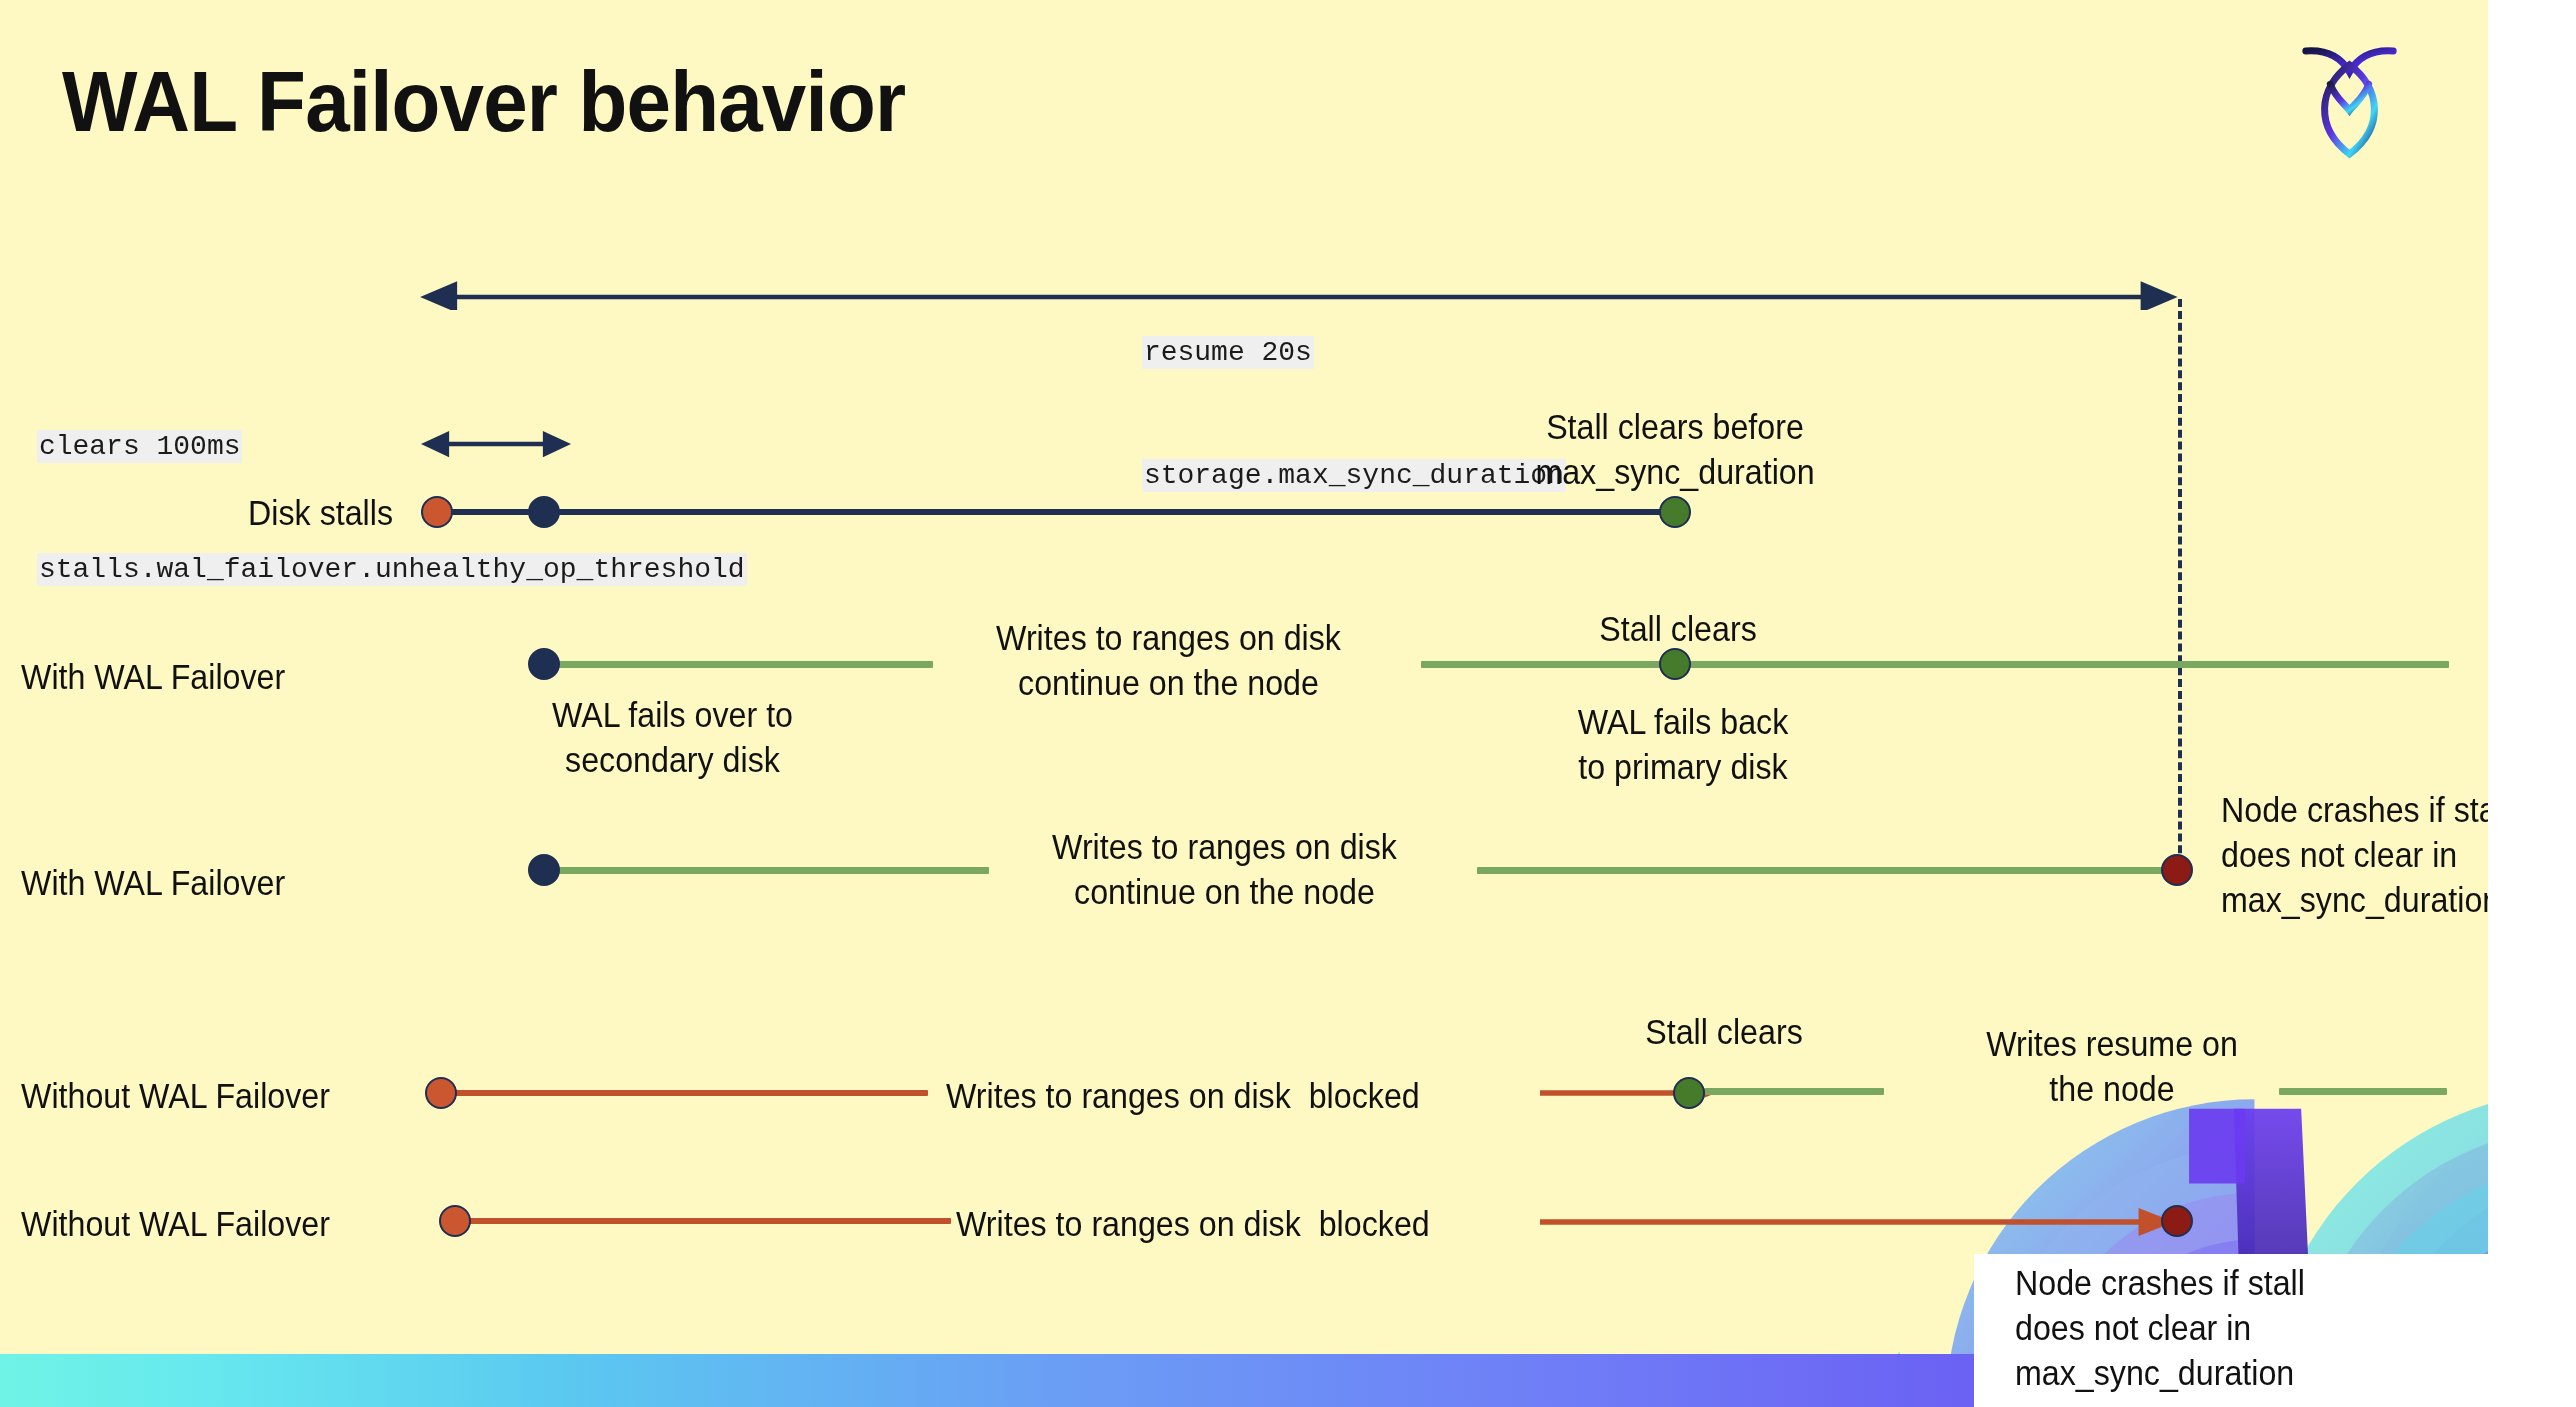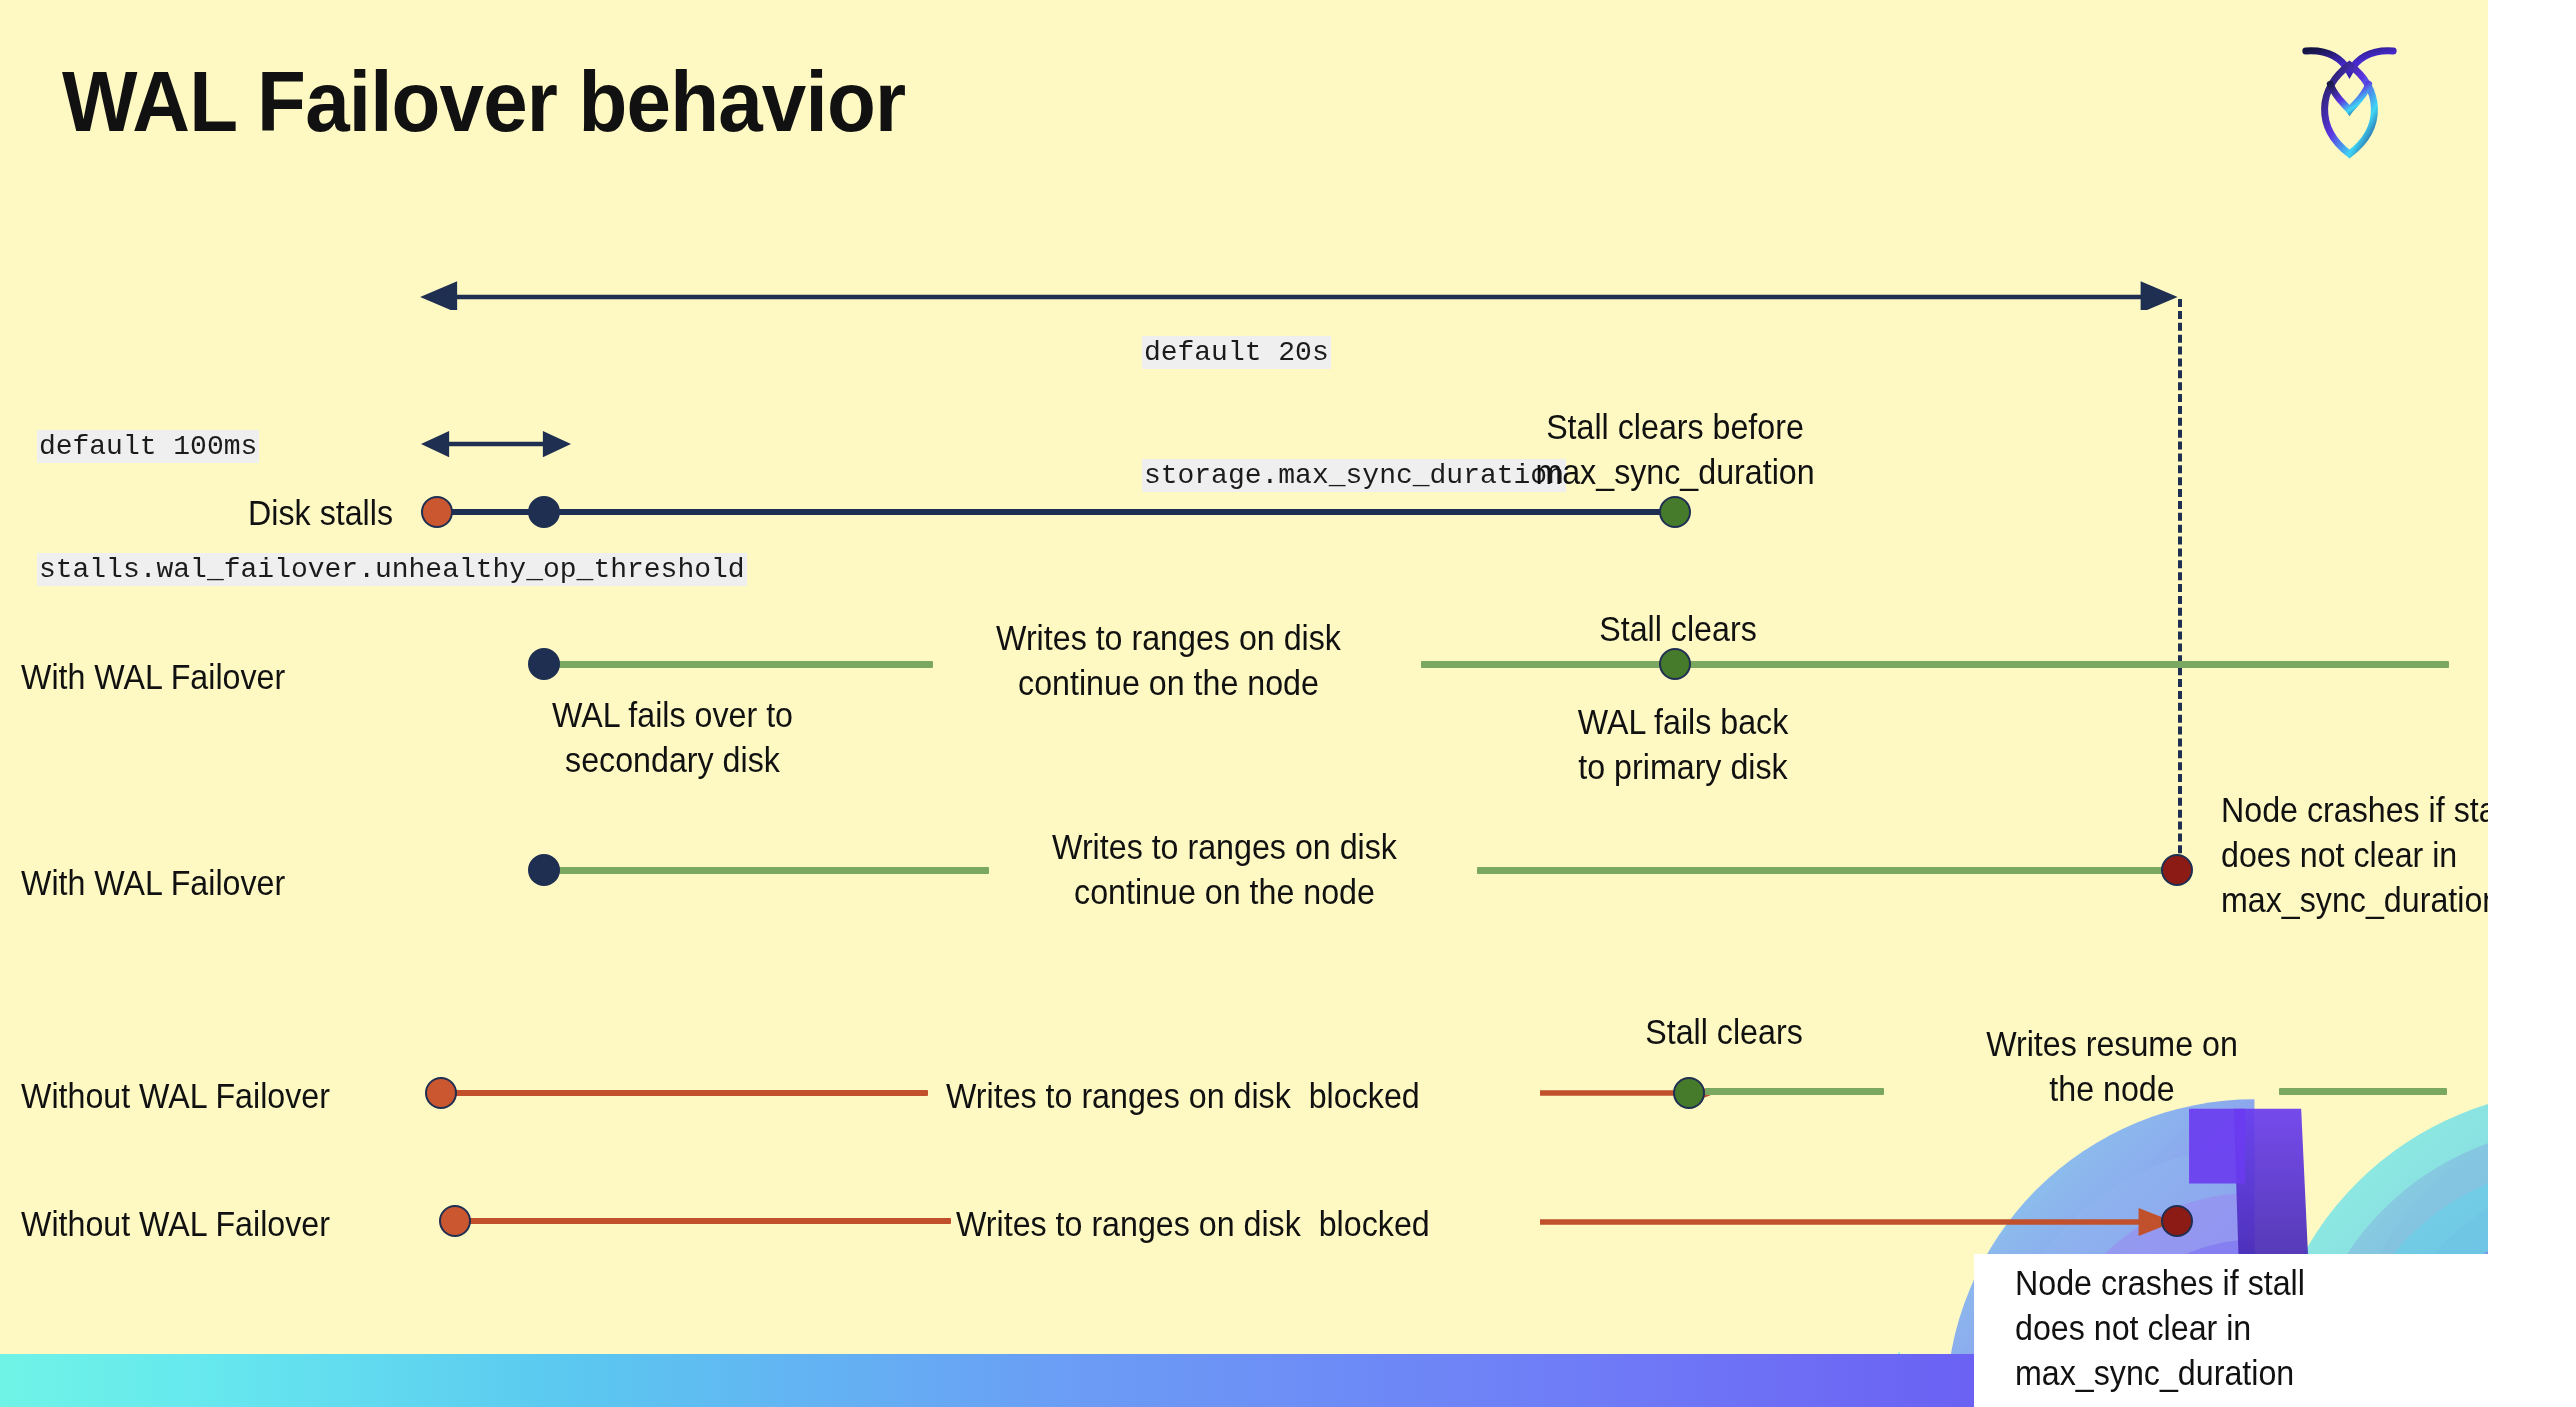--- a/index.html
+++ b/index.html
@@ -228,26 +228,26 @@
 
   <svg style="position:absolute;left:411px;top:273px;" width="1785" height="37" xmlns="http://www.w3.org/2000/svg" viewBox="0 0 1910 40">
     <line x1="34" y1="26" x2="1868" y2="26" stroke="#1f2f52" stroke-width="5"></line>
     <polygon points="0,26 40,9 40,43" fill="#1f2f52"></polygon>
     <polygon points="1900,26 1860,9 1860,43" fill="#1f2f52"></polygon>
   </svg>
 
   <div class="dashed-v" style="left:2178px; top:299px; height:578px;"></div>
 
   <div class="mono" style="left:1142px; top:250px; line-height:41px;">
-    <div><span>default 20s</span></div>
+    <div><span>resume 20s</span></div>
     <div><span>storage.max_sync_duration</span></div>
   </div>
 
   <div class="mono" style="left:37px; top:344px; line-height:41px;">
-    <div><span>default 100ms</span></div>
+    <div><span>clears 100ms</span></div>
     <div><span>stalls.wal_failover.unhealthy_op_threshold</span></div>
   </div>
 
   <svg style="position:absolute;left:421px;top:428px;" width="150" height="32" xmlns="http://www.w3.org/2000/svg" viewBox="0 0 160 34">
     <line x1="24" y1="17" x2="136" y2="17" stroke="#1f2f52" stroke-width="5"></line>
     <polygon points="0,17 30,3 30,31" fill="#1f2f52"></polygon>
     <polygon points="160,17 130,3 130,31" fill="#1f2f52"></polygon>
   </svg>
 
   <div class="lbl right" style="left:0px; width:393px; top:490px; text-align:right;">Disk stalls</div>

